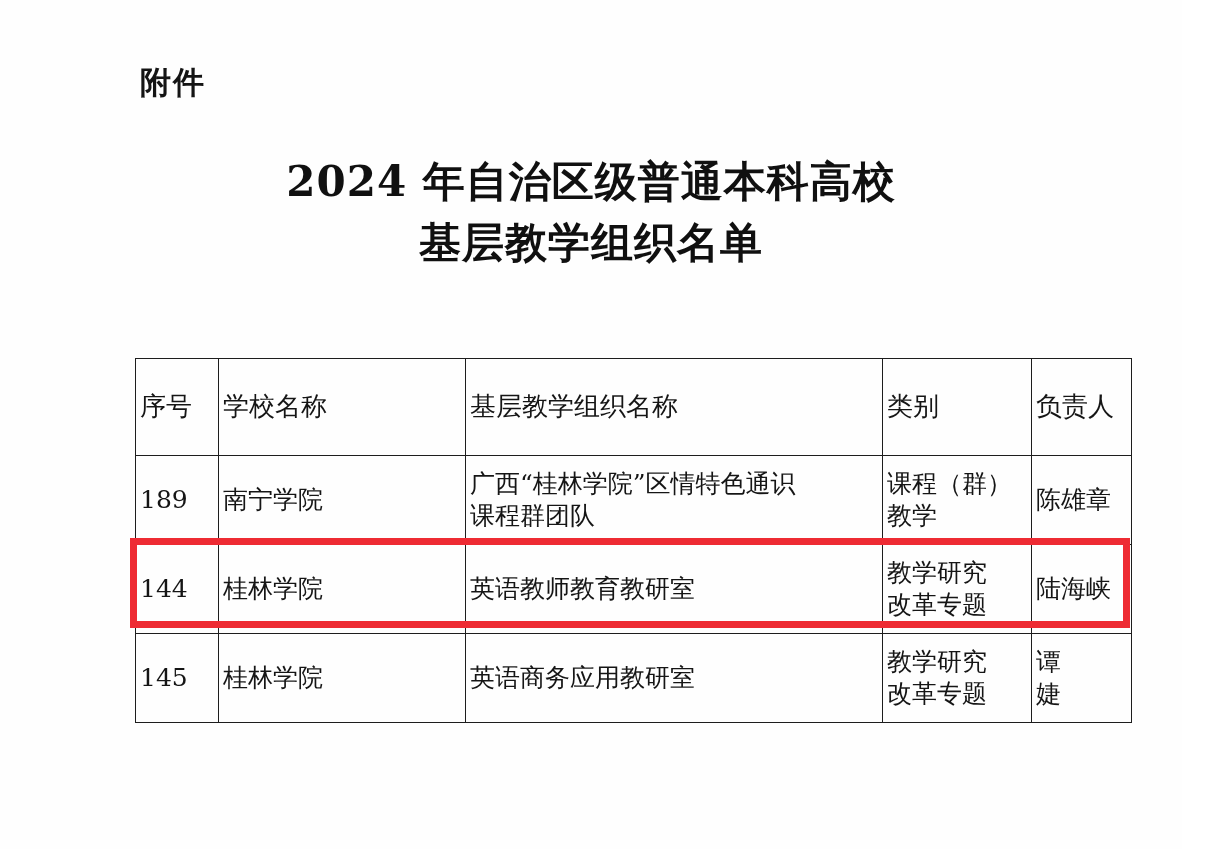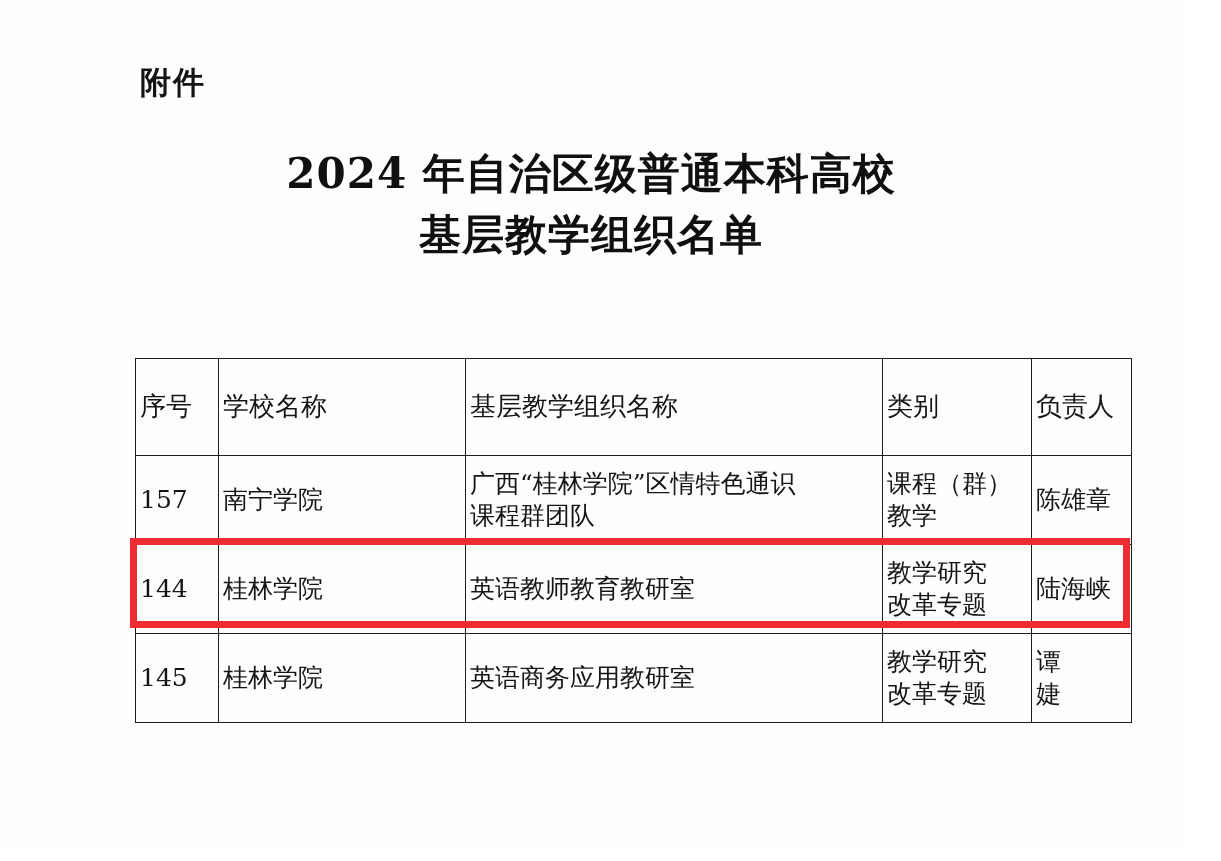--- a/index.html
+++ b/index.html
@@ -28,21 +28,21 @@
     font-size: 31px;
     font-weight: 700;
     letter-spacing: 2px;
     font-family: "DejaVu Sans", "Liberation Sans", sans-serif;
     color: #141414;
   }
   .doc-title {
     position: absolute;
     left: 0;
     right: 0;
-    top: 144px;
+    top: 152px;
     text-align: center;
     font-size: 42px;
     font-weight: 700;
     line-height: 1.45;
     letter-spacing: 1px;
     color: #101010;
     font-family: "DejaVu Serif", "Liberation Serif", serif;
   }
   .doc-title .line2 {
     display: block;
@@ -120,21 +120,21 @@
       <tr>
         <td class="col-no">序号</td>
         <td class="col-school">学校名称</td>
         <td class="col-org">基层教学组织名称</td>
         <td class="col-type">类别</td>
         <td class="col-leader">负责人</td>
       </tr>
     </thead>
     <tbody>
       <tr>
-        <td class="col-no">157</td>
+        <td class="col-no">189</td>
         <td class="col-school">南宁学院</td>
         <td class="col-org cell-two-line">
           <span>广西“桂林学院”区情特色通识</span>
           <span>课程群团队</span>
         </td>
         <td class="col-type cell-two-line">
           <span>课程（群）</span>
           <span>教学</span>
         </td>
         <td class="col-leader">陈雄章</td>

